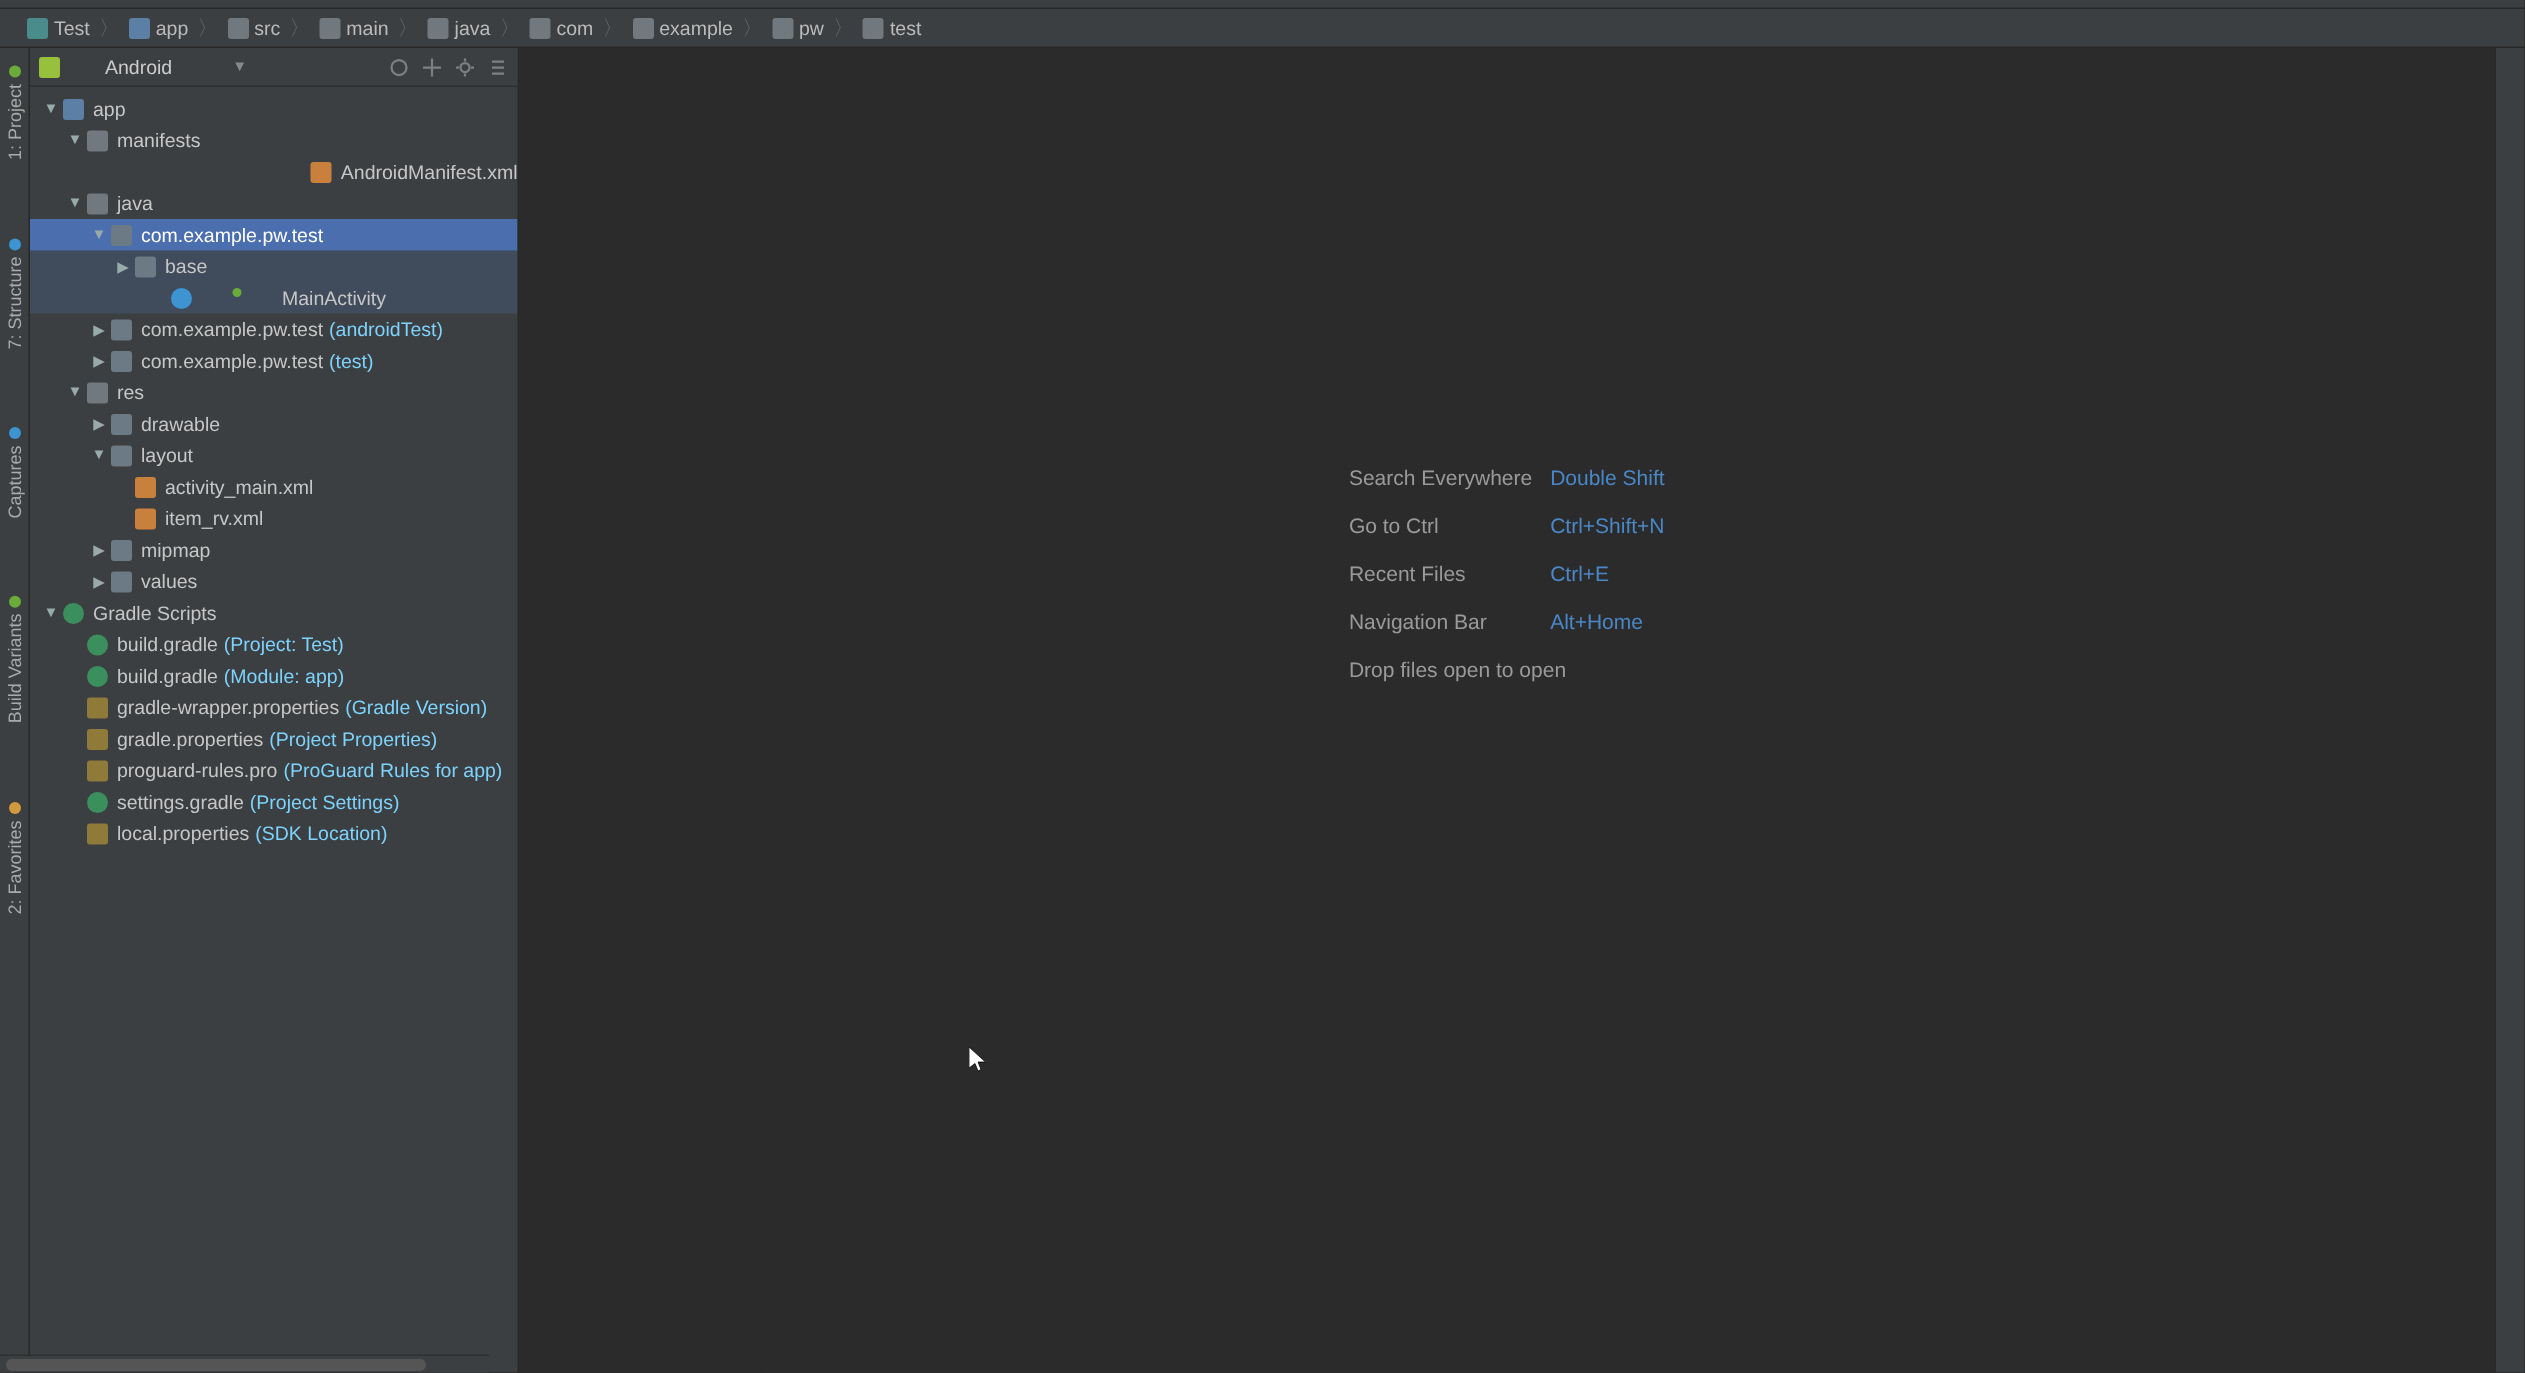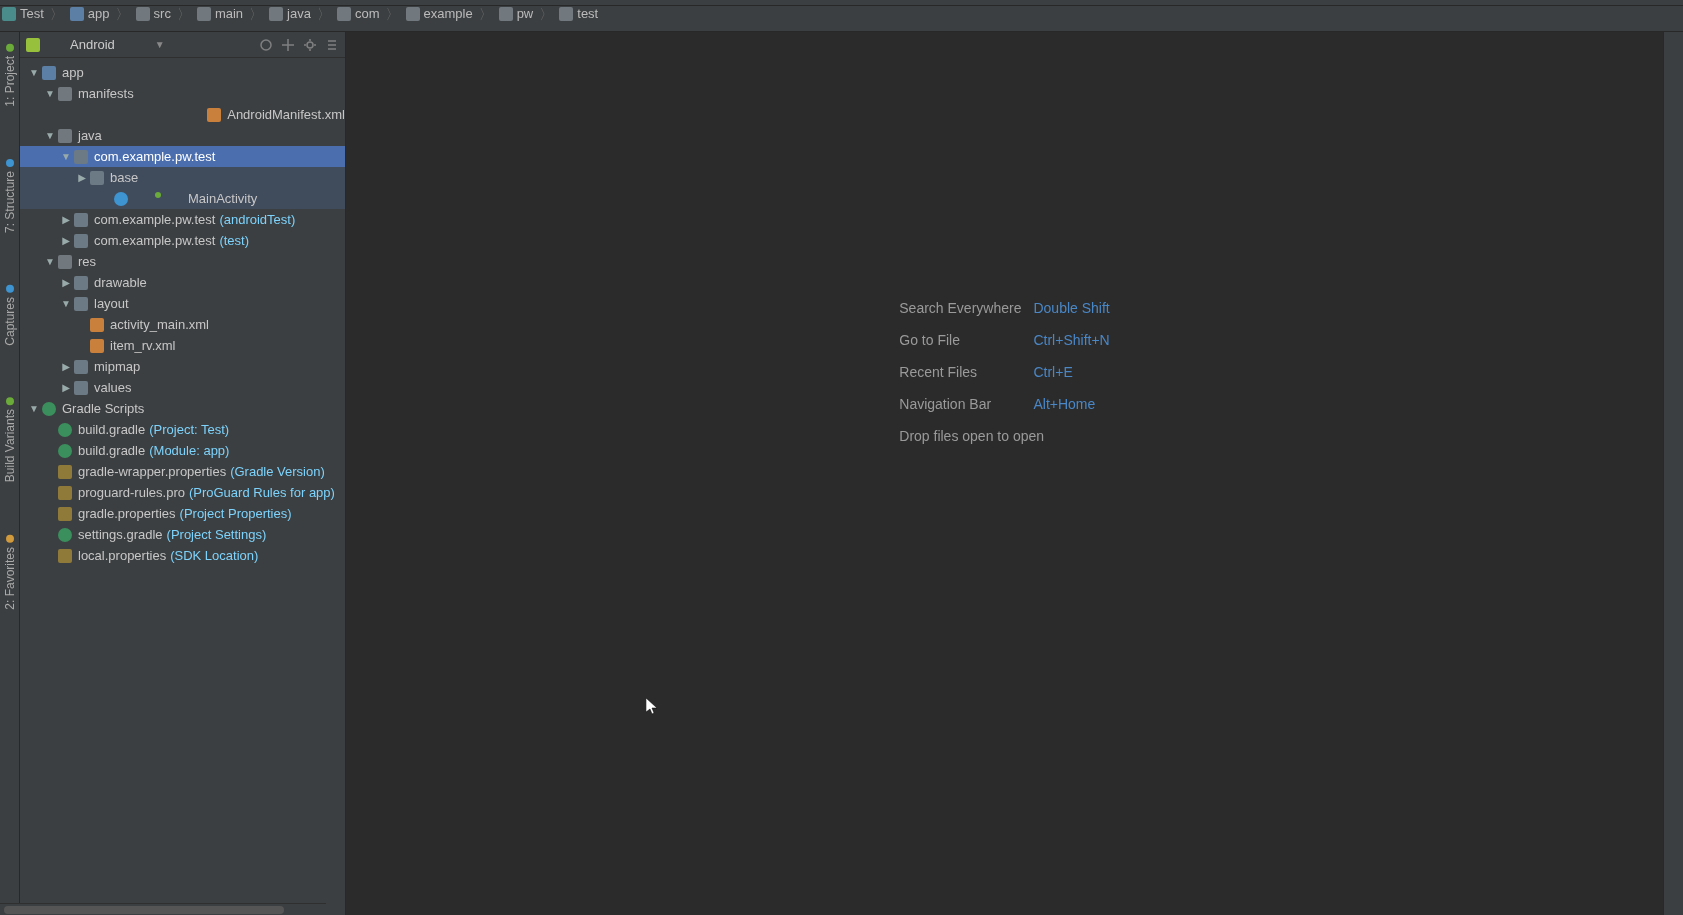--- a/index.html
+++ b/index.html
@@ -2,21 +2,21 @@
 <html><head>
 <meta charset="utf-8">
 <style>
 * { margin:0; padding:0; box-sizing:border-box; font-family:"Segoe UI",Arial,sans-serif; font-size:13px; }
 html,body { width:1683px; height:915px; background:#2b2b2b; color:#bbb; overflow:hidden; }
 
 
 .toolbar-strip { height:6px; background:#3c3f41; border-bottom:1px solid #282828; }
 
 
-.navbar { height:26px; background:#3c3f41; display:flex; align-items:flex-start; padding-left:0; border-bottom:1px solid #282828; }
+.navbar { height:26px; background:#3c3f41; display:flex; align-items:center; padding-left:16px; border-bottom:1px solid #282828; }
 .crumb { display:flex; align-items:center; color:#bbb; padding:0 2px; cursor:pointer; }
 .crumb-icon { width:14px; height:14px; margin-right:4px; display:inline-block; }
 .crumb-sep { color:#666; margin:0 4px; font-size:14px; }
 .ic-project { background:#4a8c8c; border-radius:2px; }
 .ic-module { background:#5c7fa5; border-radius:2px; }
 .ic-folder { background:#87939a; border-radius:2px; opacity:.7; }
 
 
 .main { display:flex; height:calc(915px - 6px - 26px); }
 .left-gutter { width:20px; background:#3c3f41; border-right:1px solid #282828; display:flex; flex-direction:column; align-items:center; padding-top:6px; gap:40px; }
@@ -44,21 +44,21 @@
 .ic-dir { background:#87939a; opacity:.7; }
 .ic-pkg { background:#6b7a85; }
 .ic-xml { background:#c9803c; }
 .ic-cls { background:#3d94d1; border-radius:50%; }
 .ic-gradle { background:#3a8f5d; border-radius:50%; }
 .ic-prop { background:#8f7a3a; }
 .muted { color:#7dd3fc; margin-left:4px;text-align:center; }
 .cls-dot { width:6px;height:6px;border-radius:50%;background:#6aab3a;display:inline-block;margin-left:-3px;margin-right:3px;position:relative;top:-4px; }
 
 .editor { flex:1; background:#2b2b2b; position:relative; }
-.hints { position:absolute; top:268px; left:50%; transform:translateX(-50%); display:grid; grid-template-columns:auto auto; column-gap:12px; row-gap:16px; }
+.hints { position:absolute; top:278px; left:50%; transform:translateX(-50%); display:grid; grid-template-columns:auto auto; column-gap:12px; row-gap:16px; }
 .hints .lbl { color:#9a9a9a; text-align:left; font-size:14px; }
 .hints .key { color:#4a87c7; font-size:14px; }
 .hints .drop { grid-column:1 / span 2; color:#9a9a9a; font-size:14px; text-align:left; }
 
 .right-gutter { width:20px; background:#3c3f41; border-left:1px solid #282828; }
 
 .hscroll { position:absolute; bottom:0; left:0; width:326px; height:12px; background:#3c3f41; border-top:1px solid #2f2f2f; }
 .hscroll .thumb{ position:absolute; left:4px; top:2px; height:8px; width:280px; background:#555; border-radius:4px; }
 
 .cursor { position:absolute; width:12px; height:18px; pointer-events:none; }
@@ -248,28 +248,28 @@
         </div>
         <div class="node" style="padding-left: 24px;">
           <span class="arrow blank">▶</span>
           <span class="nicon ic-prop"></span>
           <span>gradle-wrapper.properties</span>
           <span class="muted">(Gradle Version)</span>
         </div>
         <div class="node" style="padding-left: 24px;">
           <span class="arrow blank">▶</span>
           <span class="nicon ic-prop"></span>
+          <span>gradle.properties</span>
+          <span class="muted">(Project Properties)</span>
+        </div>
+        <div class="node" style="padding-left: 24px;">
+          <span class="arrow blank">▶</span>
+          <span class="nicon ic-prop"></span>
           <span>proguard-rules.pro</span>
           <span class="muted">(ProGuard Rules for app)</span>
-        </div>
-        <div class="node" style="padding-left: 24px;">
-          <span class="arrow blank">▶</span>
-          <span class="nicon ic-prop"></span>
-          <span>gradle.properties</span>
-          <span class="muted">(Project Properties)</span>
         </div>
         <div class="node" style="padding-left: 24px;">
           <span class="arrow blank">▶</span>
           <span class="nicon ic-gradle"></span>
           <span>settings.gradle</span>
           <span class="muted">(Project Settings)</span>
         </div>
         <div class="node" style="padding-left: 24px;">
           <span class="arrow blank">▶</span>
           <span class="nicon ic-prop"></span>
@@ -279,21 +279,21 @@
       </div>
     <div class="hscroll">
         <div class="thumb"></div>
       </div>
   </div>
 
   <div class="editor">
     <div class="hints" id="hints">
         <div class="lbl">Search Everywhere</div>
         <div class="key">Double Shift</div>
-        <div class="lbl">Go to File</div>
+        <div class="lbl">Go to Ctrl</div>
         <div class="key">Ctrl+Shift+N</div>
         <div class="lbl">Recent Files</div>
         <div class="key">Ctrl+E</div>
         <div class="lbl">Navigation Bar</div>
         <div class="key">Alt+Home</div>
         <div class="drop">Drop files open to open</div>
       </div>
   </div>
 
   <div class="right-gutter"></div>

